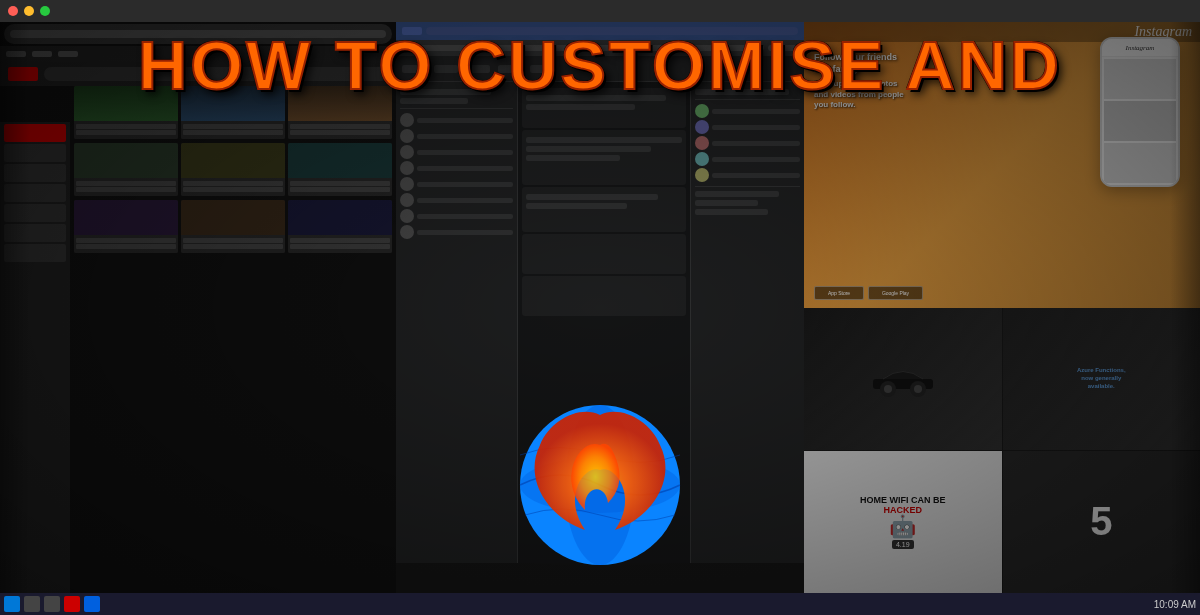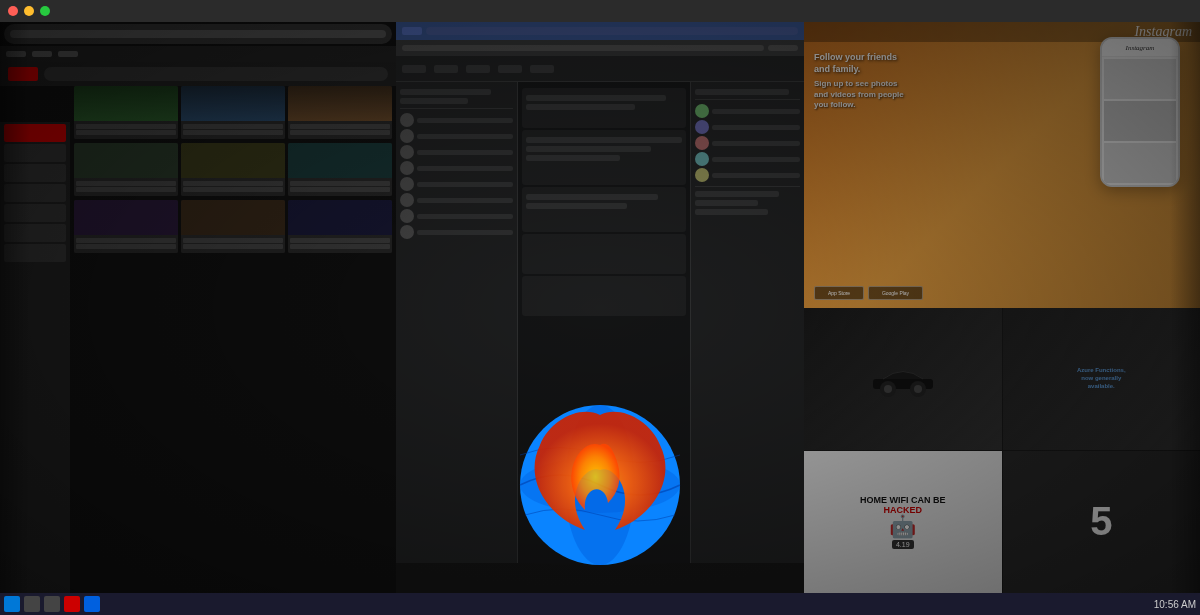--- a/index.html
+++ b/index.html
@@ -742,20 +742,21 @@
       </div>
     </div>
   </div>
 </div>
 
 <div class="vignette"></div>
 <div class="side-fade-left"></div>
 <div class="side-fade-right"></div>
 
 <div class="title-overlay">
+  <span class="title-line">How to Customise and</span>
 </div>
 
 <div class="firefox-center">
   <svg viewBox="0 0 200 200" xmlns="http://www.w3.org/2000/svg" width="200" height="200">
 
     <circle cx="100" cy="100" r="80" fill="#0a84ff"></circle>
     <ellipse cx="100" cy="100" rx="35" ry="80" fill="#0060df" opacity="0.5"></ellipse>
     <ellipse cx="100" cy="100" rx="80" ry="28" fill="#0060df" opacity="0.4"></ellipse>
     <path d="M20 100 Q60 80 100 100 Q140 120 180 100" stroke="#003eaa" stroke-width="1.5" fill="none" opacity="0.6"></path>
     <path d="M20 70 Q60 55 100 70 Q140 85 180 70" stroke="#003eaa" stroke-width="1" fill="none" opacity="0.5"></path>
@@ -784,14 +785,14 @@
     </defs>
   </svg>
 </div>
 
 <div class="taskbar">
   <div class="taskbar-icon" style="background:#0078d7;"></div>
   <div class="taskbar-icon"></div>
   <div class="taskbar-icon"></div>
   <div class="taskbar-icon" style="background:#cc0000;"></div>
   <div class="taskbar-icon" style="background:#0060df;"></div>
-  <span class="taskbar-time">10:56 AM</span>
+  <span class="taskbar-time">10:09 AM</span>
 </div>
 
 </body></html>

